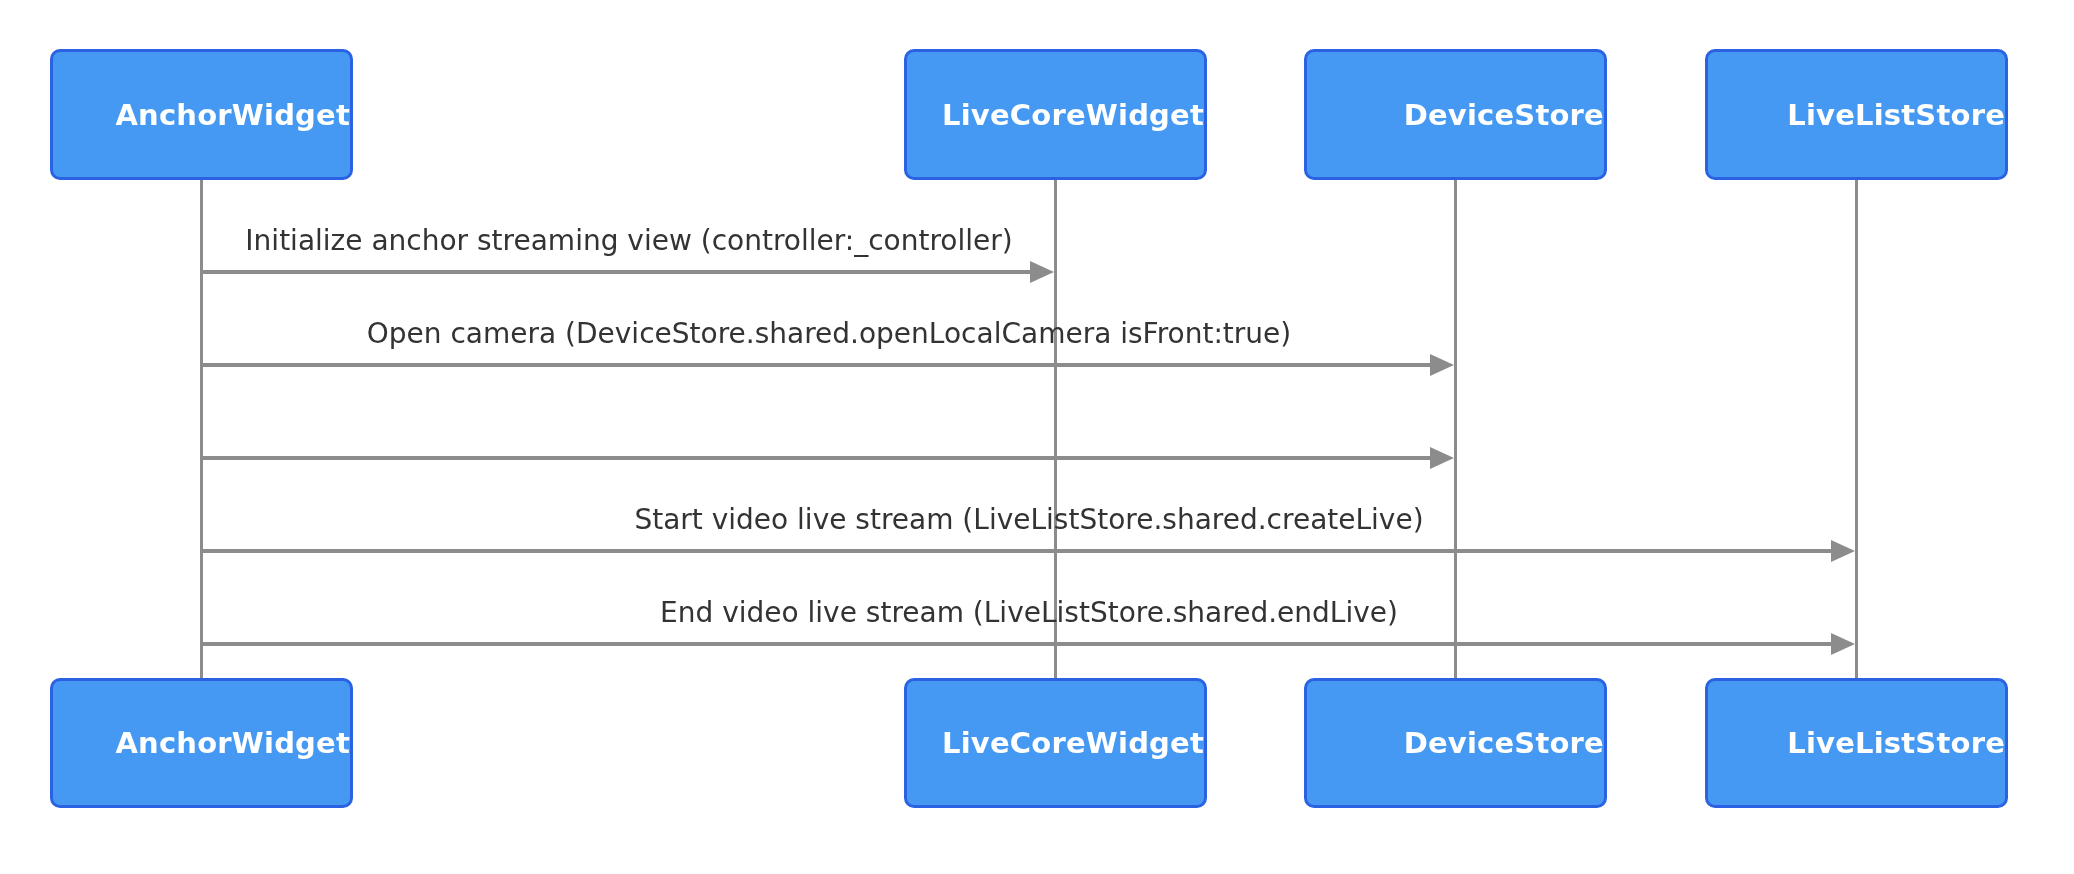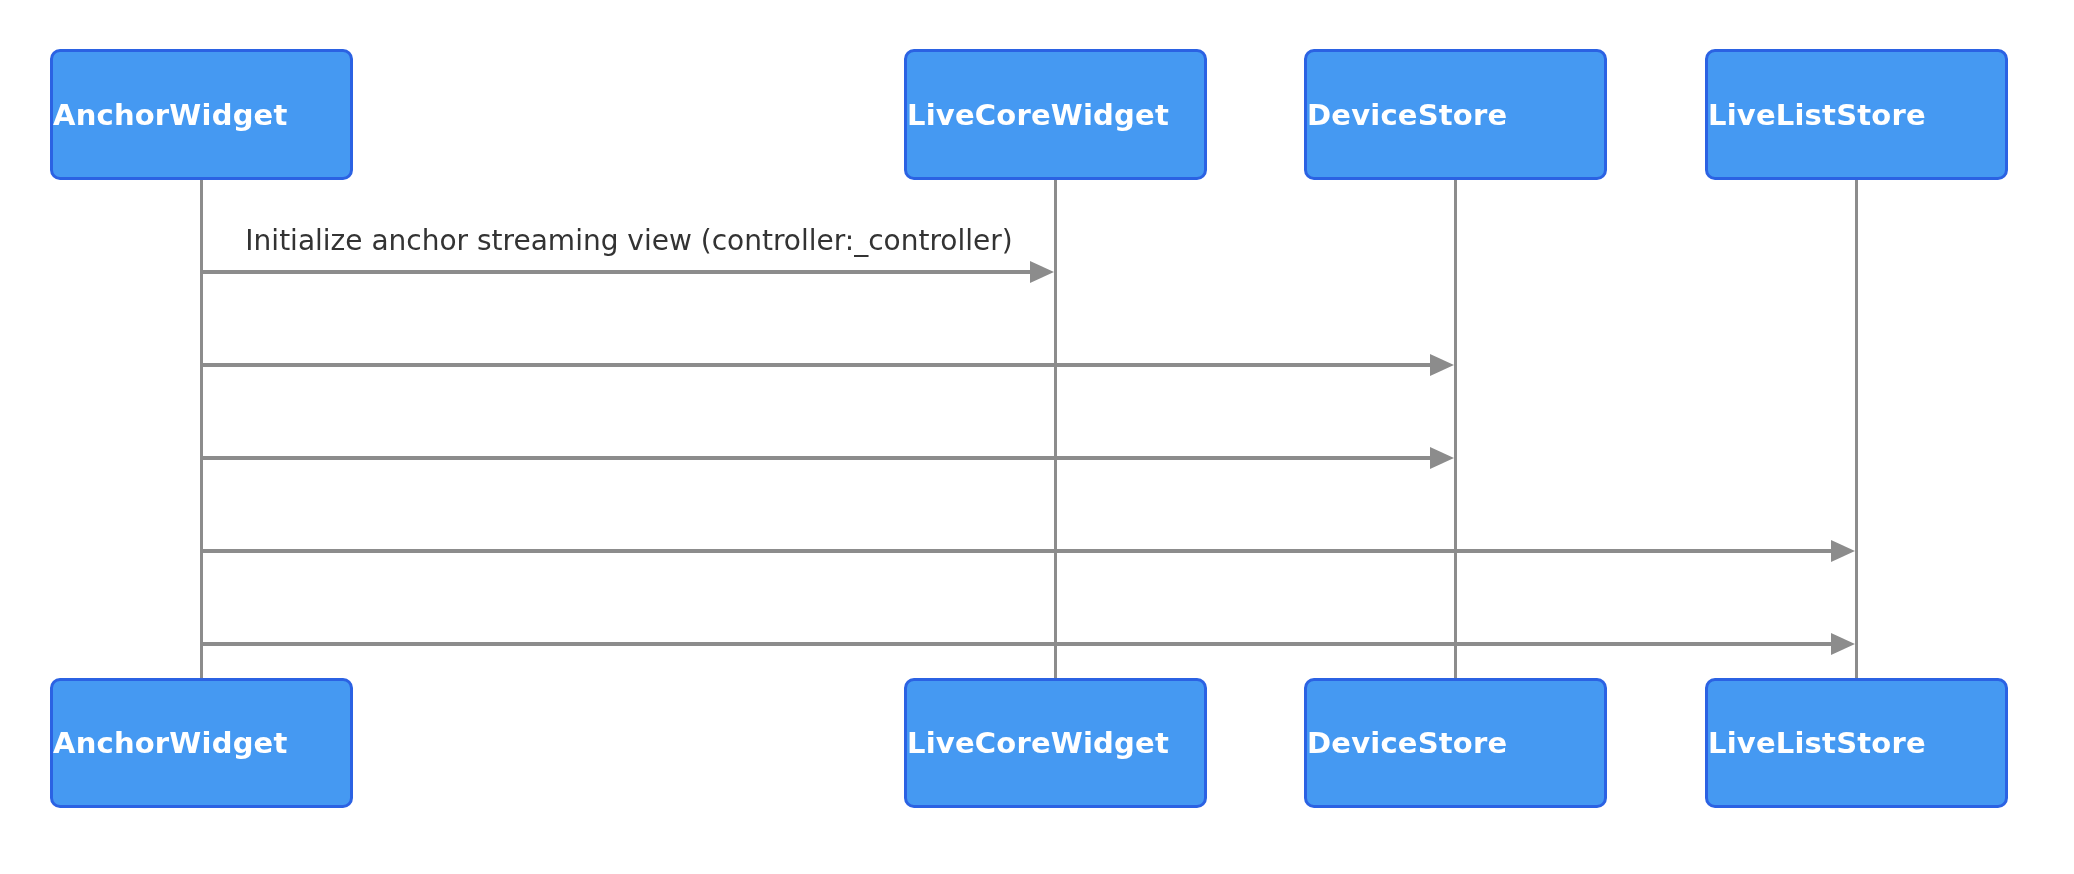--- a/index.html
+++ b/index.html
@@ -22,21 +22,21 @@
   }
   .actor-box {
     position: absolute;
     width: 303px;
     height: 131px;
     background: var(--actor-fill);
     border: 3px solid var(--actor-border);
     border-radius: 10px;
     display: flex;
     align-items: center;
-    justify-content: flex-start;
+    justify-content: flex-end;
     color: var(--actor-text);
     font-size: 29px;
     font-weight: 600;
     letter-spacing: 0.2px;
   }
   .actor-box.top { top: 49px; }
   .actor-box.bottom { top: 678px; height: 130px; }
   .lifeline {
     position: absolute;
     top: 180px;
@@ -87,29 +87,32 @@
 
   <div class="lifeline" style="left:200px"></div>
   <div class="lifeline" style="left:1054px"></div>
   <div class="lifeline" style="left:1454px"></div>
   <div class="lifeline" style="left:1855px"></div>
 
   <div class="msg-label" style="left:-31px; top:224px">Initialize anchor streaming view (controller:_controller)</div>
   <div class="msg-line" style="left:203px; top:270px; width:829px"></div>
   <div class="msg-head" style="left:1030px; top:261px"></div>
 
+  <div class="msg-label" style="left:169px; top:317px">Open camera (DeviceStore.shared.openLocalCamera isFront:true)</div>
   <div class="msg-line" style="left:203px; top:363px; width:1229px"></div>
   <div class="msg-head" style="left:1430px; top:354px"></div>
 
   <div class="msg-line" style="left:203px; top:456px; width:1229px"></div>
   <div class="msg-head" style="left:1430px; top:447px"></div>
 
+  <div class="msg-label" style="left:369px; top:503px">Start video live stream (LiveListStore.shared.createLive)</div>
   <div class="msg-line" style="left:203px; top:549px; width:1630px"></div>
   <div class="msg-head" style="left:1831px; top:540px"></div>
 
+  <div class="msg-label" style="left:369px; top:596px">End video live stream (LiveListStore.shared.endLive)</div>
   <div class="msg-line" style="left:203px; top:642px; width:1630px"></div>
   <div class="msg-head" style="left:1831px; top:633px"></div>
 
   <div class="actor-box bottom" style="left:50px">
     <span>AnchorWidget</span>
   </div>
   <div class="actor-box bottom" style="left:904px">
     <span>LiveCoreWidget</span>
   </div>
   <div class="actor-box bottom" style="left:1304px">

